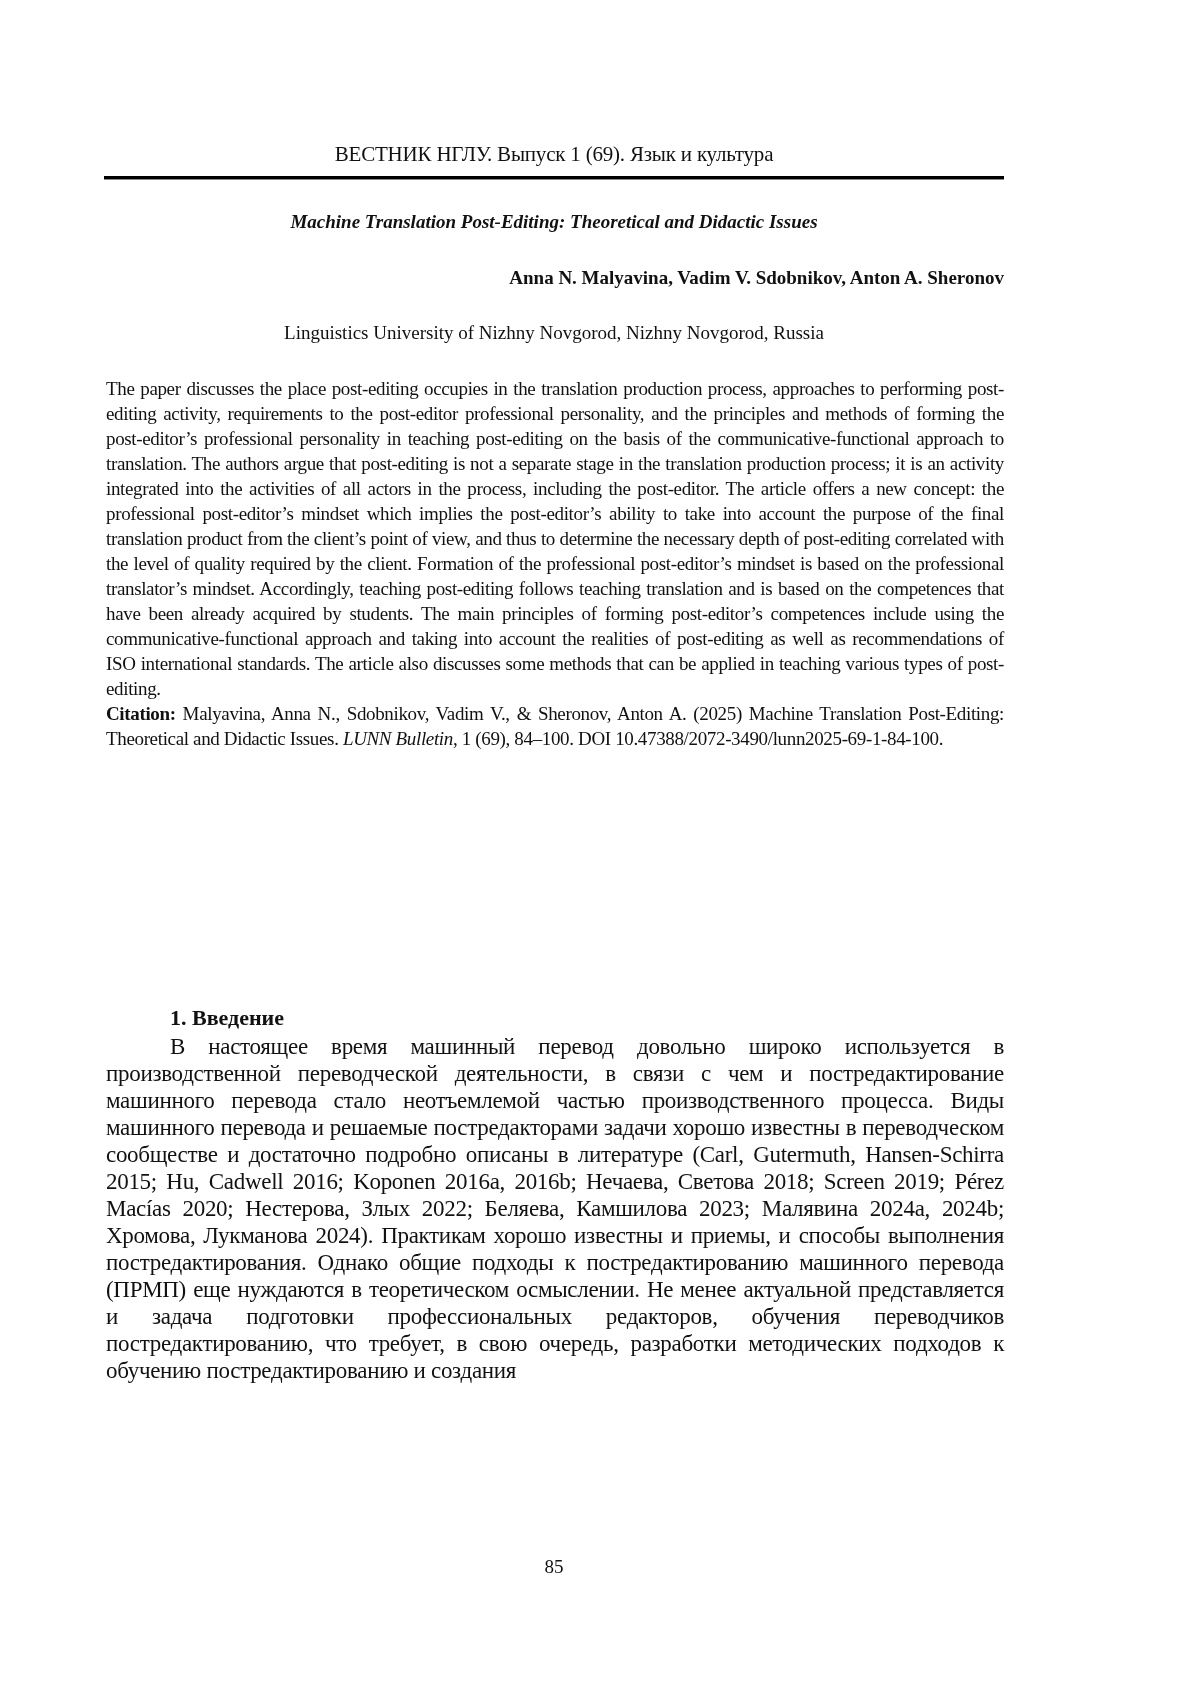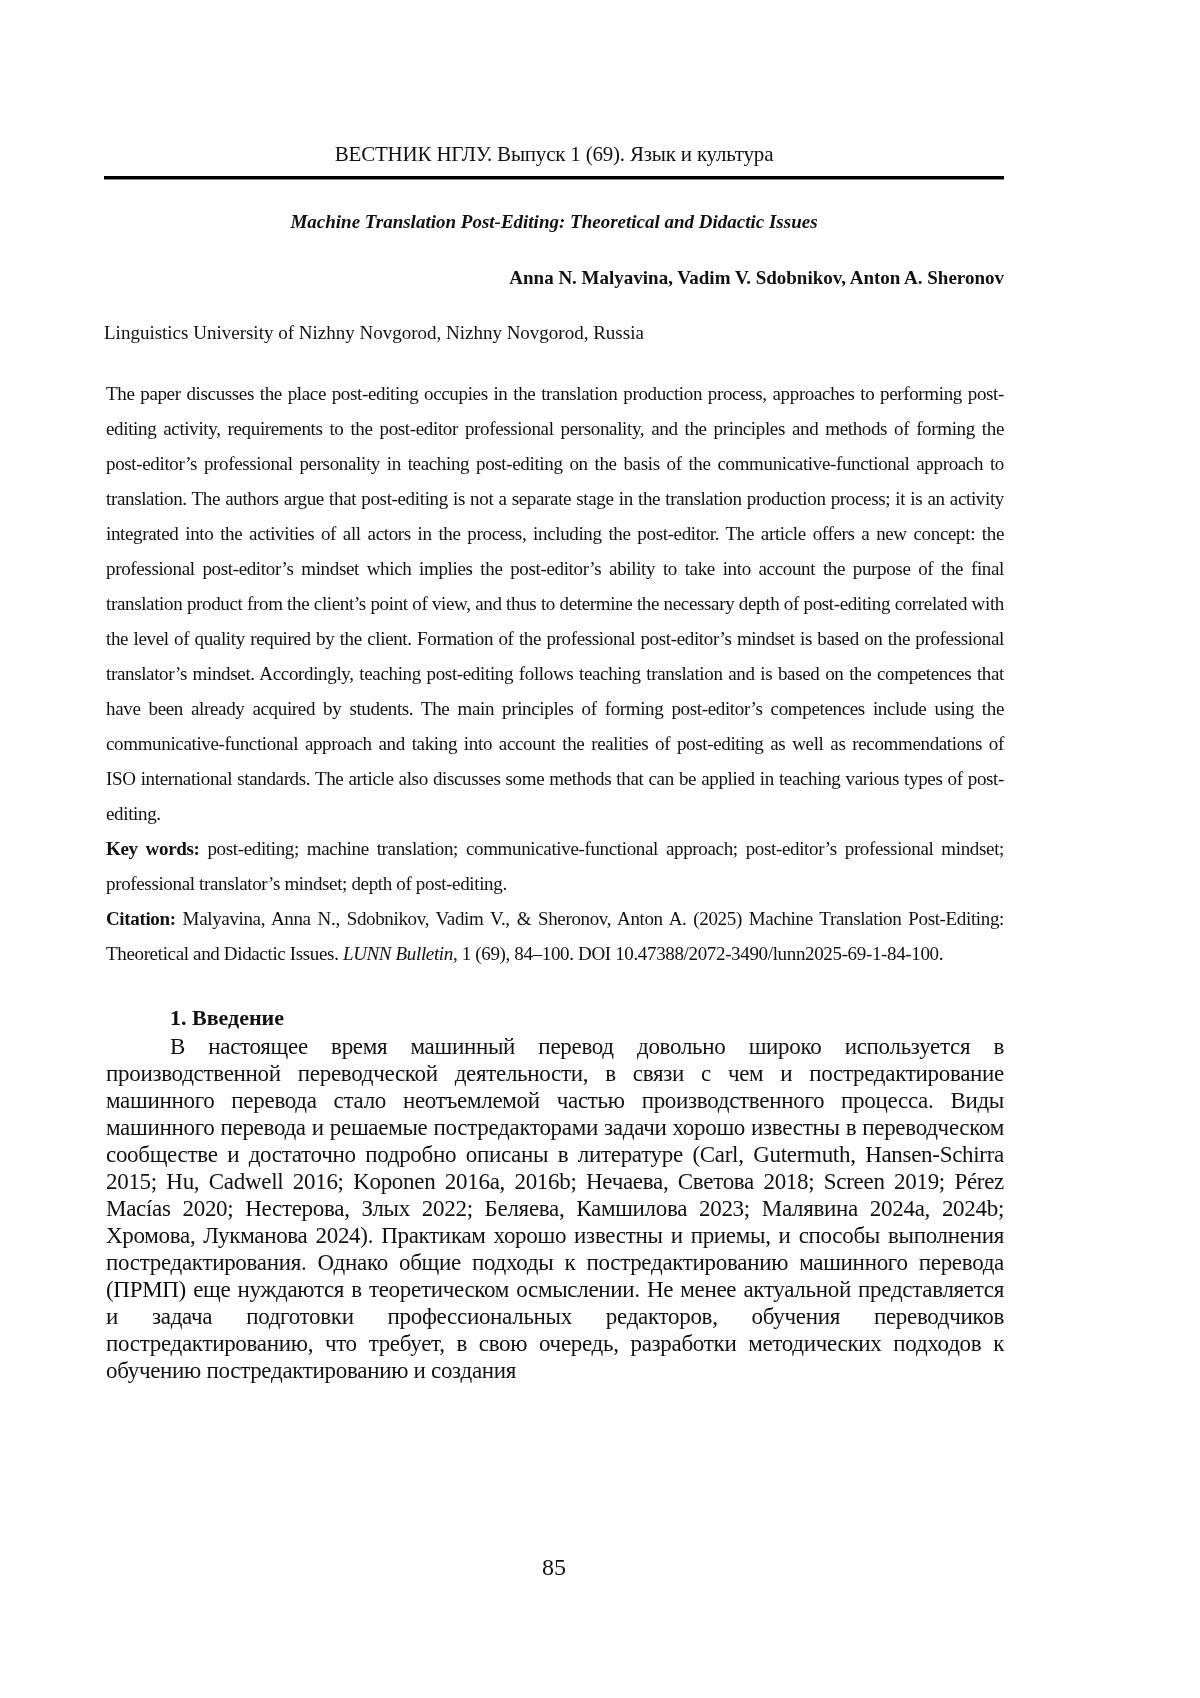--- a/index.html
+++ b/index.html
@@ -53,30 +53,30 @@
       top: 266px;
       text-align: right;
       font-weight: bold;
       font-size: 19px;
       line-height: 24px;
     }
     .affiliation {
       position: absolute;
       left: 104px; width: 900px;
       top: 321px;
-      text-align: left;
+      text-align: center;
       font-size: 19px;
       line-height: 24px;
     }
     .abstract-block {
       position: absolute;
       left: 106px; width: 898px;
       top: 376px;
       font-size: 19px;
-      line-height: 35px;
+      line-height: 25px;
       text-align: justify;
       letter-spacing: -0.35px;
       hyphens: manual;
     }
     .abstract-block p {
       margin: 0;
     }
     .abstract-block .label {
       font-weight: bold;
     }
@@ -99,39 +99,38 @@
       text-align: justify;
       letter-spacing: -0.3px;
       margin: 0;
       text-indent: 64px;
     }
     .page-number {
       position: absolute;
       left: 104px; width: 900px;
       top: 1554px;
       text-align: center;
-      font-size: 24px;
+      font-size: 19px;
       line-height: 26px;
     }
   </style>
 </head>
 <body>
 
 <div class="page">
 
   <div class="running-header">ВЕСТНИК НГЛУ. Выпуск 1 (69). Язык и культура</div>
   <div class="header-rule"></div>
 
   <div class="article-title">Machine Translation Post-Editing: Theoretical and Didactic Issues</div>
   <div class="authors">Anna N. Malyavina, Vadim V. Sdobnikov, Anton A. Sheronov</div>
   <div class="affiliation">Linguistics University of Nizhny Novgorod, Nizhny Novgorod, Russia</div>
 
   <div class="abstract-block">
     <p>The paper discusses the place post-editing occupies in the translation production process, approaches to performing post-editing activity, requirements to the post-editor professional personality, and the principles and methods of forming the post-editor’s professional personality in teaching post-editing on the basis of the communicative-functional approach to translation. The authors argue that post-editing is not a separate stage in the translation production process; it is an activity integrated into the activities of all actors in the process, including the post-editor. The article offers a new concept: the professional post-editor’s mindset which implies the post-editor’s ability to take into account the pur­pose of the final translation product from the client’s point of view, and thus to determine the neces­sary depth of post-editing correlated with the level of quality required by the client. Formation of the professional post-editor’s mindset is based on the professional translator’s mindset. Accordingly, teaching post-editing follows teaching translation and is based on the competences that have been already acquired by students. The main principles of forming post-editor’s competences include using the communicative-functional approach and taking into account the realities of post-editing as well as recommendations of ISO international standards. The article also discusses some methods that can be applied in teaching various types of post-editing.</p>
-    <p><span class="label">Key words:</span><span> post-editing; machine translation; communicative-functional approach; post-editor’s professional mindset; professional translator’s mindset; depth of post-editing.</span></p>
     <p><span class="label">Citation:</span><span> Malyavina, Anna N., Sdobnikov, Vadim V., &amp; Sheronov, Anton A. (2025) Machine Trans­lation Post-Editing: Theoretical and Didactic Issues. </span><i>LUNN Bulletin</i><span>, 1 (69), 84–100. DOI 10.47388/2072-3490/lunn2025-69-1-84-100.</span></p>
   </div>
 
   <div class="section-heading">1. Введение</div>
   <p class="body-text">В настоящее время машинный перевод довольно широко используется в производственной переводческой деятельности, в связи с чем и постредакти­рование машинного перевода стало неотъемлемой частью производственного процесса. Виды машинного перевода и решаемые постредакторами задачи хо­рошо известны в переводческом сообществе и достаточно подробно описаны в литературе (Carl, Gutermuth, Hansen-Schirra 2015; Hu, Cadwell 2016; Koponen 2016a, 2016b; Нечаева, Светова 2018; Screen 2019; Pérez Macías 2020; Нестерова, Злых 2022; Беляева, Камшилова 2023; Малявина 2024a, 2024b; Хромова, Лукма­нова 2024). Практикам хорошо известны и приемы, и способы выполнения пост­редактирования. Однако общие подходы к постредактированию машинного пе­ревода (ПРМП) еще нуждаются в теоретическом осмыслении. Не менее актуальной представляется и задача подготовки профессиональных редакторов, обучения переводчиков постредактированию, что требует, в свою очередь, раз­работки методических подходов к обучению постредактированию и создания</p>
 
   <div class="page-number">85</div>
 
 </div>
 

